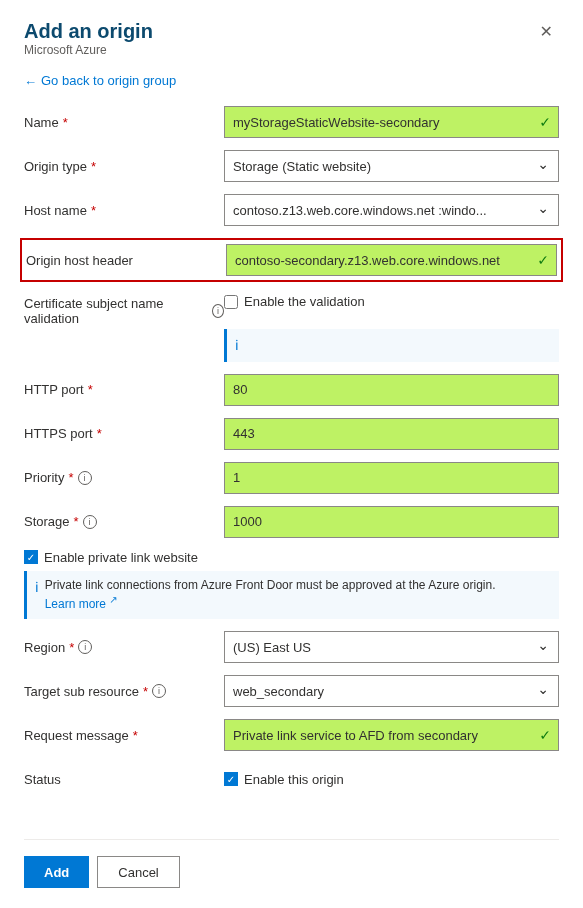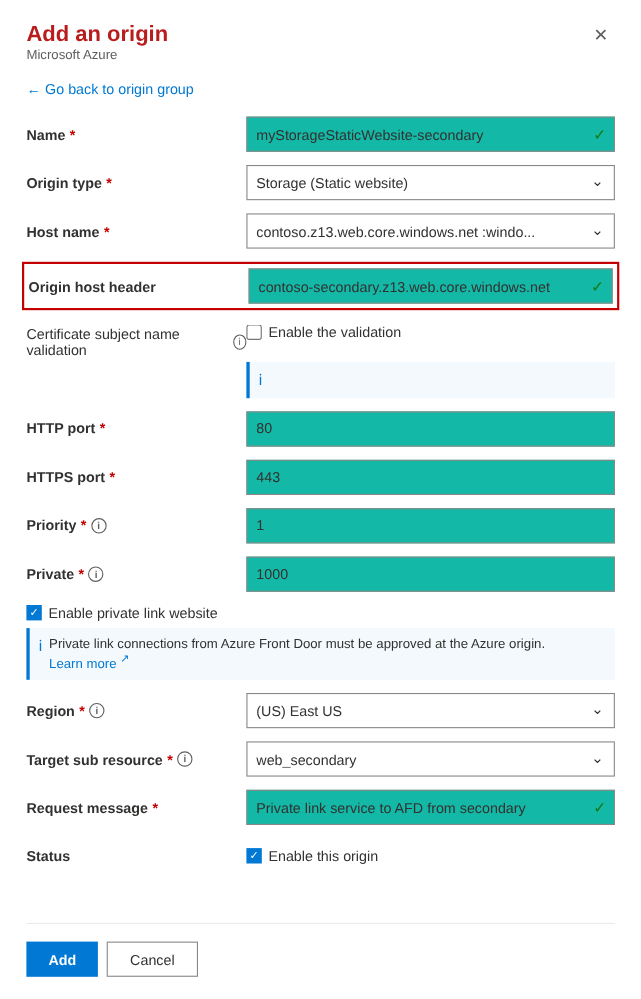--- a/index.html
+++ b/index.html
@@ -22,21 +22,21 @@
     }
     .panel-header {
       display: flex;
       justify-content: space-between;
       align-items: flex-start;
       margin-bottom: 2px;
     }
     .panel-title {
       font-size: 20px;
       font-weight: 600;
-      color: #b91c1c;
+      color: #0c4a6e;
     }
     .panel-subtitle {
       font-size: 12px;
       color: #605e5c;
       margin-bottom: 14px;
     }
     .close-btn {
       background: none;
       border: none;
       cursor: pointer;
@@ -78,21 +78,20 @@
       margin-right: -4px;
       border-radius: 0;
     }
     .form-label {
       flex: 0 0 200px;
       font-size: 13px;
       color: #323130;
       display: flex;
       align-items: center;
       gap: 4px;
-      font-weight: bold;
     }
     .required { color: #c50000; }
     .info-icon {
       display: inline-flex;
       align-items: center;
       justify-content: center;
       width: 14px;
       height: 14px;
       border-radius: 50%;
       border: 1px solid #605e5c;
@@ -103,21 +102,21 @@
     .form-control-wrapper {
       flex: 1;
     }
     .form-input {
       width: 100%;
       height: 32px;
       border: 1px solid #8a8886;
       padding: 0 8px;
       font-size: 13px;
       color: #323130;
-      background: #14b8a6;
+      background: #bef264;
       outline: none;
     }
     .input-with-check {
       position: relative;
       display: flex;
       align-items: center;
     }
     .input-with-check input {
       padding-right: 28px;
     }
@@ -389,21 +388,21 @@
         <span class="required">*</span>
         <span class="info-icon">i</span>
       </div>
       <div class="form-control-wrapper">
         <input type="text" class="form-input" value="1" style="">
       </div>
     </div>
 
     <div class="form-row">
       <div class="form-label">
-        <span>Private</span>
+        <span>Storage</span>
         <span class="required">*</span>
         <span class="info-icon">i</span>
       </div>
       <div class="form-control-wrapper">
         <input type="text" class="form-input" value="1000" style="">
       </div>
     </div>
 
     <div class="private-link-row">
       <div class="private-link-content">

